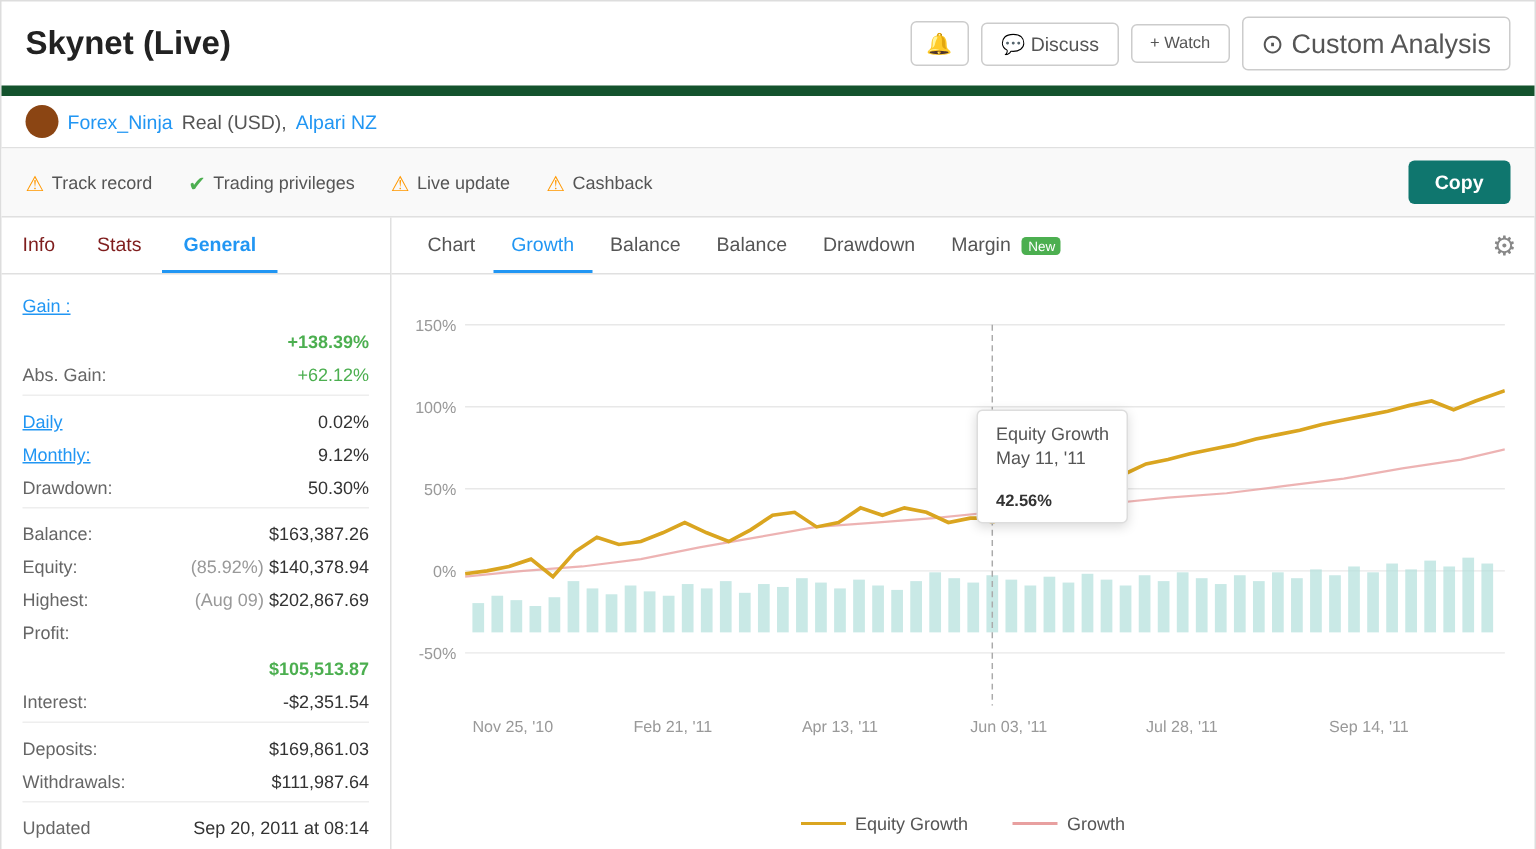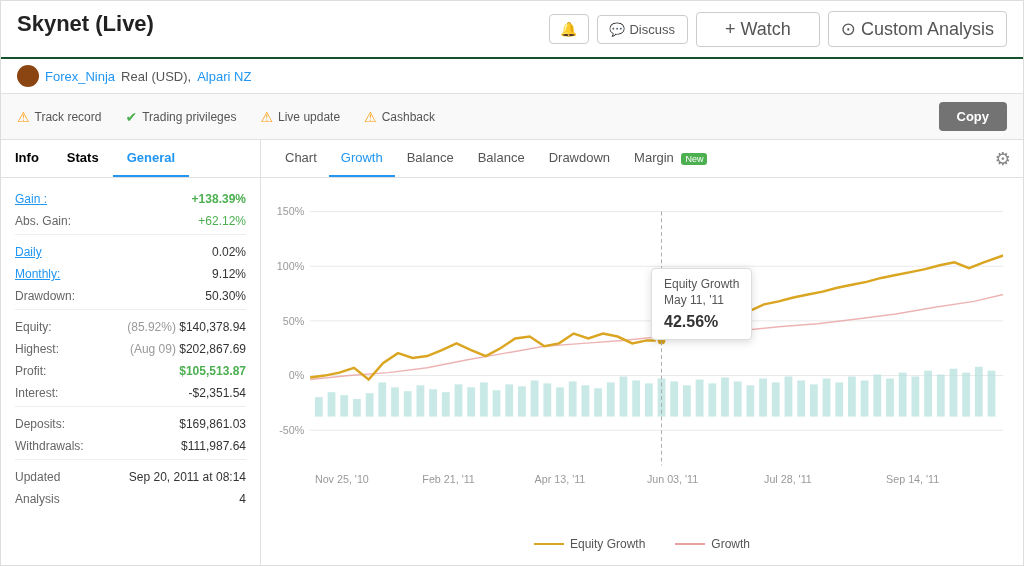--- a/index.html
+++ b/index.html
@@ -1,57 +1,57 @@
 <!DOCTYPE html>
 <html><head>
   <meta charset="utf-8">
   <style>
     * { box-sizing: border-box; margin: 0; padding: 0; }
     body { font-family: Arial, sans-serif; font-size: 13px; background: #f0f0f0; color: #333; }
     .container { background: #fff; width: 1024px; min-height: 566px; border: 1px solid #ddd; }
     
     
-    .header { display: flex; align-items: flex-start; justify-content: space-between; padding: 10px 16px; border-bottom: 2px solid #14532d; }
+    .header { display: flex; align-items: center; justify-content: space-between; padding: 10px 16px; border-bottom: 7px solid #14532d; }
     .header-title { font-size: 22px; font-weight: bold; color: #222; }
     .header-actions { display: flex; align-items: center; gap: 8px; }
     .btn-bell { background: none; border: 1px solid #ccc; border-radius: 4px; padding: 6px 10px; cursor: pointer; color: #555; font-size: 14px; }
     .btn-discuss { background: none; border: 1px solid #ccc; border-radius: 4px; padding: 6px 12px; cursor: pointer; color: #555; font-size: 13px; }
-    .btn-watch { background: none; border: 1px solid #ccc; border-radius: 4px; padding: 6px 28px; cursor: pointer; color: #555; font-size: 18px; }
+    .btn-watch { background: none; border: 1px solid #ccc; border-radius: 4px; padding: 6px 12px; cursor: pointer; color: #555; font-size: 11px; }
     .btn-custom { background: none; border: 1px solid #ccc; border-radius: 4px; padding: 6px 12px; cursor: pointer; color: #555; font-size: 18px; }
     
     
     .subtitle { padding: 6px 16px; display: flex; align-items: center; gap: 6px; font-size: 13px; color: #555; border-bottom: 1px solid #e0e0e0; }
     .subtitle a { color: #2196F3; text-decoration: none; }
     .avatar { width: 22px; height: 22px; background: #8B4513; border-radius: 50%; display: inline-block; }
     
     
     .statusbar { display: flex; align-items: center; justify-content: space-between; padding: 8px 16px; border-bottom: 1px solid #e0e0e0; background: #f9f9f9; }
     .statusbar-left { display: flex; gap: 24px; align-items: center; }
     .status-item { display: flex; align-items: center; gap: 5px; font-size: 12px; color: #555; }
     .icon-warning { color: #ff9800; font-size: 14px; }
     .icon-check { color: #4CAF50; font-size: 14px; }
-    .btn-copy { background: #737373; color: white; border: none; border-radius: 4px; padding: 7px 18px; cursor: pointer; font-size: 13px; font-weight: bold; }
+    .btn-copy { background: #0f766e; color: white; border: none; border-radius: 4px; padding: 7px 18px; cursor: pointer; font-size: 13px; font-weight: bold; }
     
     
     .main { display: flex; }
     
     
     .left-panel { width: 260px; border-right: 1px solid #e0e0e0; flex-shrink: 0; }
     .tabs-row { display: flex; border-bottom: 1px solid #e0e0e0; }
-    .tab { padding: 10px 14px; cursor: pointer; font-size: 13px; color: #000000; border-bottom: 2px solid transparent; font-weight: bold; }
+    .tab { padding: 10px 14px; cursor: pointer; font-size: 13px; color: #7f1d1d; border-bottom: 2px solid transparent; }
     .tab.active { border-bottom: 2px solid #2196F3; color: #2196F3; font-weight: bold; }
     
     
     .info-panel { padding: 10px 14px; }
     .info-row { display: flex; justify-content: space-between; padding: 4px 0; font-size: 12px; }
     .info-row.bordered { border-bottom: 1px solid #eee; margin-bottom: 4px; padding-bottom: 6px; }
     .info-label { color: #666; }
     .info-label a { color: #2196F3; text-decoration: underline; cursor: pointer; }
     .info-value { color: #333; }
-    .info-value.green { color: #4CAF50; font-weight: bold; }
+    .info-value.green { color: #4CAF50; font-weight: bold; margin-top: 24px; }
     .info-value.green-plain { color: #4CAF50; }
     .info-section { margin-top: 6px; }
     
     
     .right-panel { flex: 1; display: flex; flex-direction: column; }
     .chart-tabs-row { display: flex; align-items: center; justify-content: space-between; border-bottom: 1px solid #e0e0e0; padding: 0 12px; }
     .chart-tabs { display: flex; }
     .chart-tab { padding: 10px 12px; cursor: pointer; font-size: 13px; color: #555; border-bottom: 2px solid transparent; }
     .chart-tab.active { border-bottom: 2px solid #2196F3; color: #2196F3; }
     .new-badge { background: #4CAF50; color: white; font-size: 9px; border-radius: 3px; padding: 1px 4px; margin-left: 4px; vertical-align: middle; }
@@ -68,22 +68,22 @@
       border: 1px solid #ddd;
       border-radius: 4px;
       padding: 8px 12px;
       font-size: 12px;
       box-shadow: 0 2px 8px rgba(0,0,0,0.15);
       pointer-events: none;
       top: 90px;
       left: 390px;
     }
     .tooltip-title { font-weight: normal; color: #555; margin-bottom: 2px; }
-    .tooltip-date { color: #555; margin-bottom: 6px; }
-    .tooltip-value { font-weight: bold; font-size: 16px; color: #333; }
+    .tooltip-date { color: #555; margin-bottom: 16px; }
+    .tooltip-value { font-weight: bold; font-size: 11px; color: #333; }
     
     
     .chart-legend { display: flex; justify-content: center; gap: 30px; padding: 6px 0 4px; }
     .legend-item { display: flex; align-items: center; gap: 6px; font-size: 12px; color: #555; }
     .legend-line { width: 30px; height: 2px; }
     .legend-line.gold { background: #DAA520; }
     .legend-line.pink { background: #E8A0A0; }
   </style>
 </head>
 <body>
@@ -157,20 +157,24 @@
             <span class="info-label"><a href="#">Monthly:</a></span>
             <span class="info-value">9.12%</span>
           </div>
           <div class="info-row bordered">
             <span class="info-label">Drawdown:</span>
             <span class="info-value">50.30%</span>
           </div>
         </div>
 
         <div class="info-section">
+          <div class="info-row">
+            <span class="info-label">Balance:</span>
+            <span class="info-value">$163,387.26</span>
+          </div>
           <div class="info-row">
             <span class="info-label">Equity:</span>
             <span class="info-value">
               <span style="color:#999;">(85.92%)</span>
               <span>$140,378.94</span>
             </span>
           </div>
           <div class="info-row">
             <span class="info-label">Highest:</span>
             <span class="info-value">

